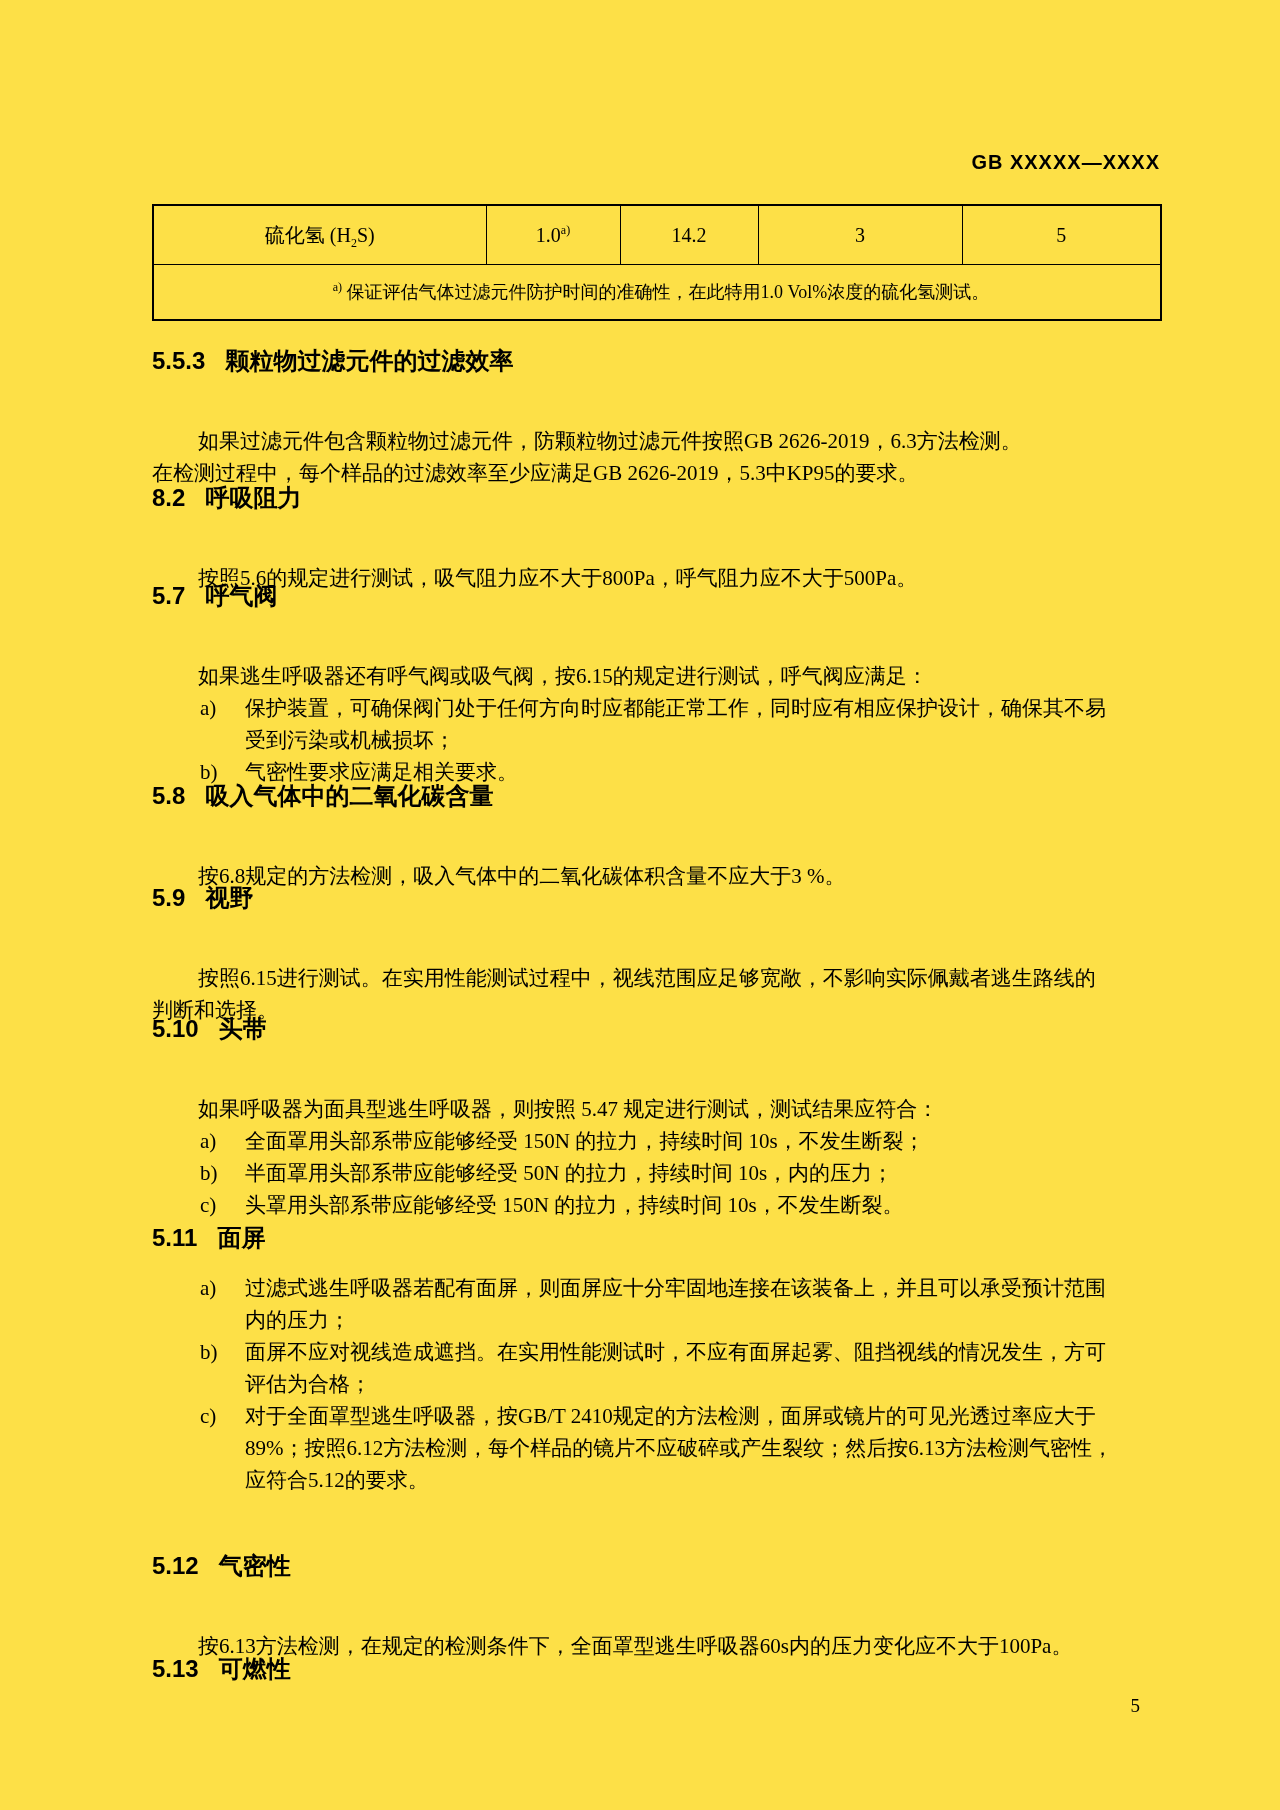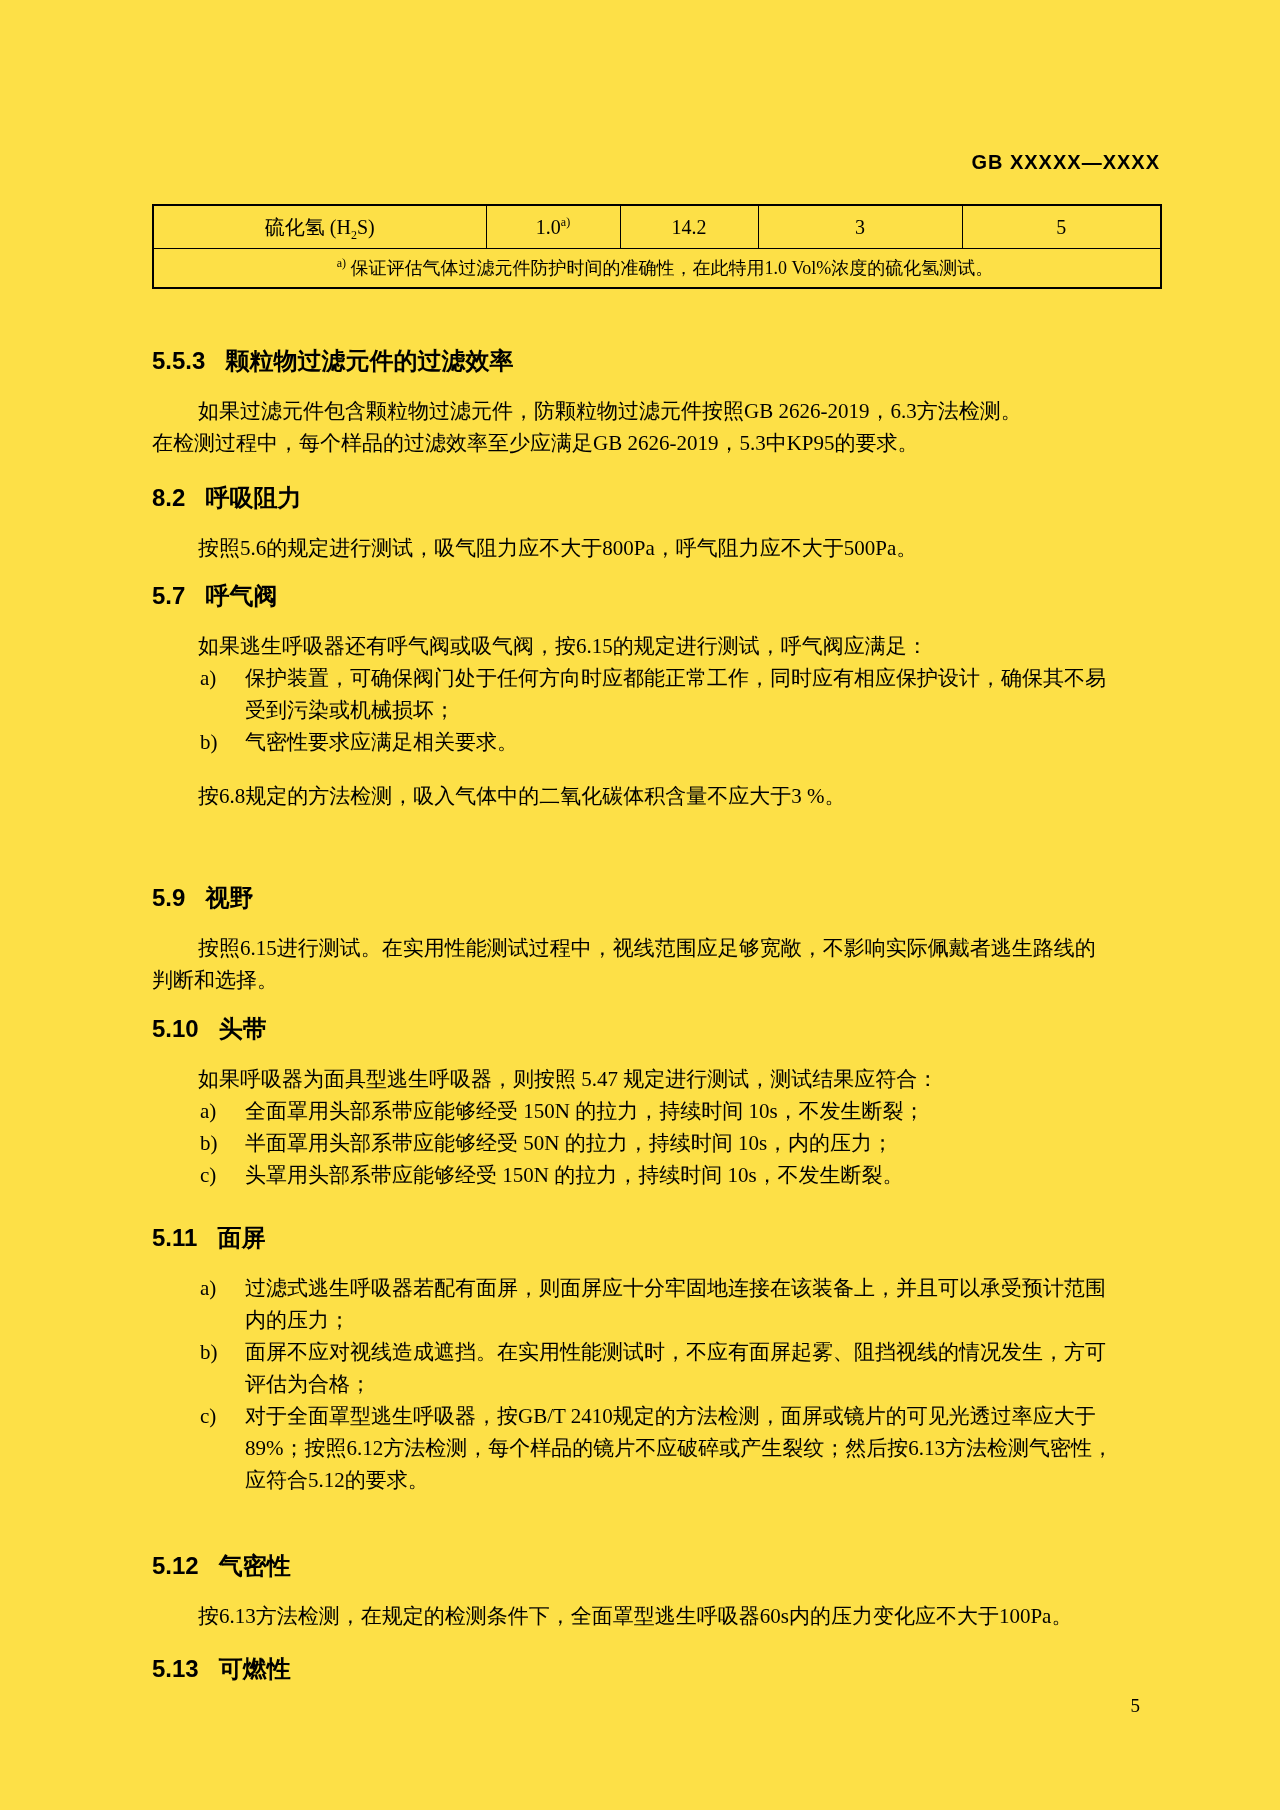--- a/index.html
+++ b/index.html
@@ -22,42 +22,42 @@
   
   .tbl-wrap{position:absolute;top:204px;left:152px;width:1008px;}
   table.gas{
     border-collapse:collapse;table-layout:fixed;width:1008px;
     border:2px solid #000;
   }
   table.gas td{
     border:1px solid #000;
     text-align:center;vertical-align:middle;
     font-size:20px;
-    padding:0;
+    padding:8px;
     font-family:Liberation Serif, serif;
   }
   table.gas tr.data-row td{height:42px;}
   table.gas tr.footnote-row td{
     height:38px;text-align:center;padding-left:16px;font-size:18px;
   }
   table.gas sup{font-size:12px;vertical-align:super;line-height:0;}
   table.gas sub{font-size:12px;vertical-align:sub;line-height:0;}
   
   .section{position:absolute;left:152px;width:1008px;}
   .sec-head{
     font-family:"Liberation Sans","DejaVu Sans",sans-serif;
     font-weight:bold;font-size:24px;line-height:32px;
     margin:0 0 18px 0;white-space:nowrap;
   }
   .sec-num{display:inline-block;margin-right:20px;}
   .line{
     font-size:21px;line-height:32px;height:32px;
     white-space:nowrap;position:relative;
   }
-  .p-first{padding-left:46px;}
+  .p-first{padding-left:46px;margin-top:48px;}
   .flush{padding-left:0;}
   .item{padding-left:93px;}
   .cont{padding-left:93px;}
   .item-label{position:absolute;left:48px;top:0;}
   
   .doc-footer{
     position:absolute;top:1695px;left:152px;width:988px;
     text-align:right;font-size:19px;
   }
 </style>
@@ -105,20 +105,21 @@
 
   <div class="section" style="top:580px">
     <div class="sec-head"><span class="sec-num">5.7</span><span class="sec-title">呼气阀</span></div>
     <div class="line p-first">如果逃生呼吸器还有呼气阀或吸气阀，按6.15的规定进行测试，呼气阀应满足：</div>
     <div class="line item"><span class="item-label">a)</span><span>保护装置，可确保阀门处于任何方向时应都能正常工作，同时应有相应保护设计，确保其不易</span></div>
     <div class="line cont">受到污染或机械损坏；</div>
     <div class="line item"><span class="item-label">b)</span><span>气密性要求应满足相关要求。</span></div>
   </div>
 
   <div class="section" style="top:780px">
+    <div class="sec-head"><span class="sec-num">5.8</span><span class="sec-title">吸入气体中的二氧化碳含量</span></div>
     <div class="line p-first">按6.8规定的方法检测，吸入气体中的二氧化碳体积含量不应大于3 %。</div>
   </div>
 
   <div class="section" style="top:882px">
     <div class="sec-head"><span class="sec-num">5.9</span><span class="sec-title">视野</span></div>
     <div class="line p-first">按照6.15进行测试。在实用性能测试过程中，视线范围应足够宽敞，不影响实际佩戴者逃生路线的</div>
     <div class="line flush">判断和选择。</div>
   </div>
 
   <div class="section" style="top:1013px">

